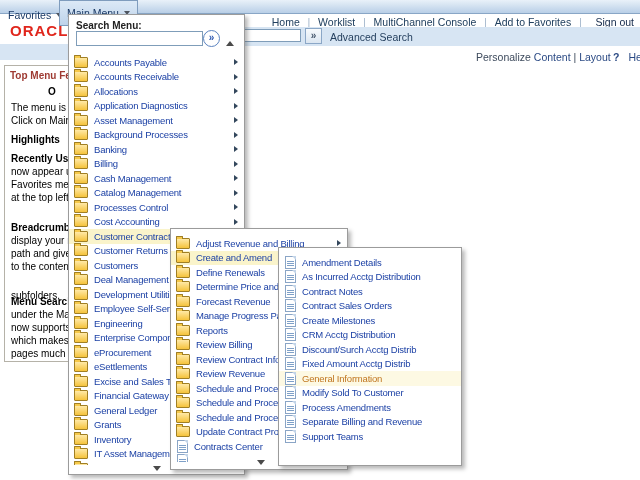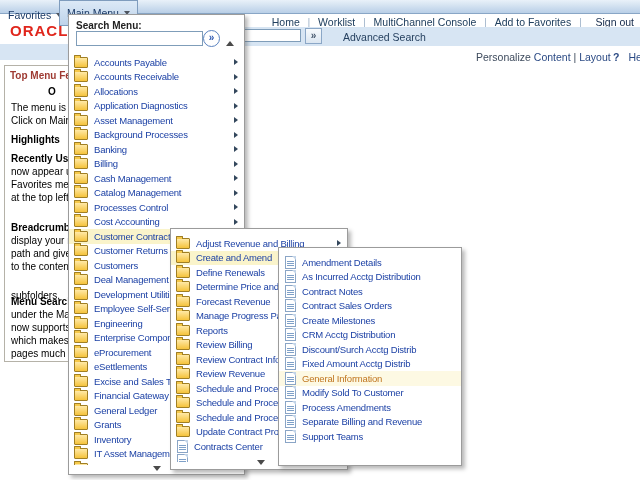--- a/index.html
+++ b/index.html
@@ -23,21 +23,21 @@
   .navsep{color:#93a9c2;padding:0 8px;font-size:9px;}
   .navlink{cursor:pointer;}
   .signout{font-weight:normal;color:#13294a;cursor:pointer;padding-left:6px;}
   .bluebar{position:absolute;left:150px;right:0;top:27px;height:19px;background:#d7e5f3;}
   .bluebar-left{position:absolute;left:0;top:44px;width:68px;height:16px;background:#d7e5f3;}
   .hsearch{position:absolute;left:237px;top:29px;width:64px;height:13px;border:1px solid #7f9db9;
            background:#fff;font-size:10px;padding:0 2px;box-sizing:border-box;}
   .hgo{position:absolute;left:305px;top:28px;width:17px;height:16px;box-sizing:border-box;
        border:1px solid #8ba7c7;background:linear-gradient(#f7fafc,#dbe6f1);color:#44566b;
        font-weight:bold;text-align:center;line-height:14px;font-size:10px;cursor:pointer;}
-  .advs{position:absolute;left:330px;top:31px;font-size:10.5px;color:#243f5e;cursor:pointer;margin-left:13px;}
+  .advs{position:absolute;left:330px;top:31px;font-size:10.5px;color:#243f5e;cursor:pointer;}
   .pers{position:absolute;left:476px;top:51px;font-size:10.5px;color:#3d4a5c;white-space:nowrap;}
   .pers .plink{color:#2b4a84;cursor:pointer;}
   .helpbox{position:absolute;left:613px;top:51px;font-size:10.5px;color:#2b4a84;display:flex;gap:9px;}
   .helpbox .q{font-weight:bold;cursor:pointer;}
   .helpbox .h{cursor:pointer;}
   
   .pagelet{position:absolute;left:4px;top:65px;width:238px;height:295px;border:1px solid #b5b2a8;
            background:#fff;}
   .ptitle{position:absolute;left:5px;top:4px;font-size:10px;font-weight:bold;color:#9e3a32;
           white-space:nowrap;}

